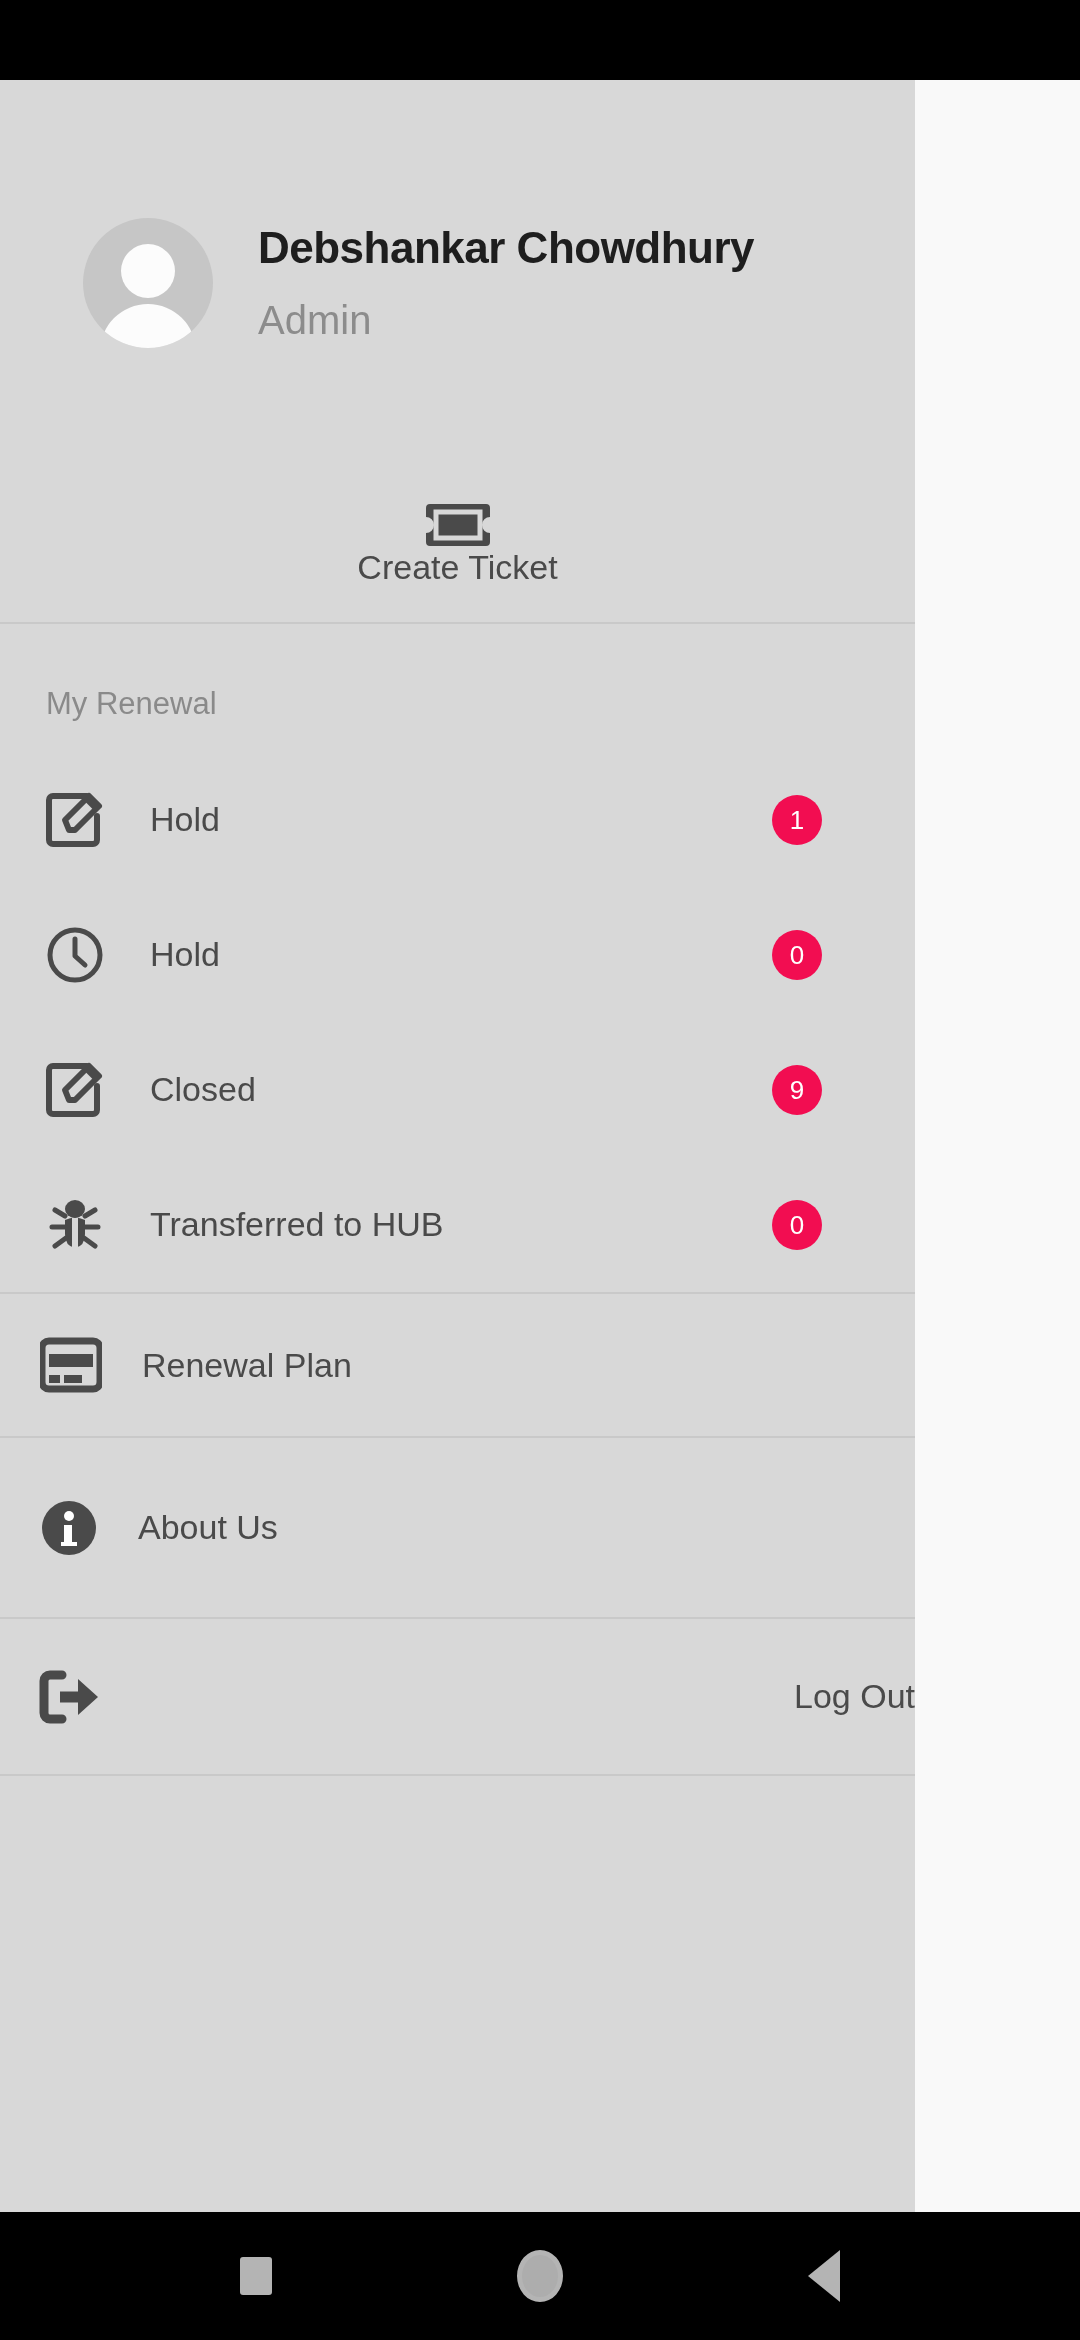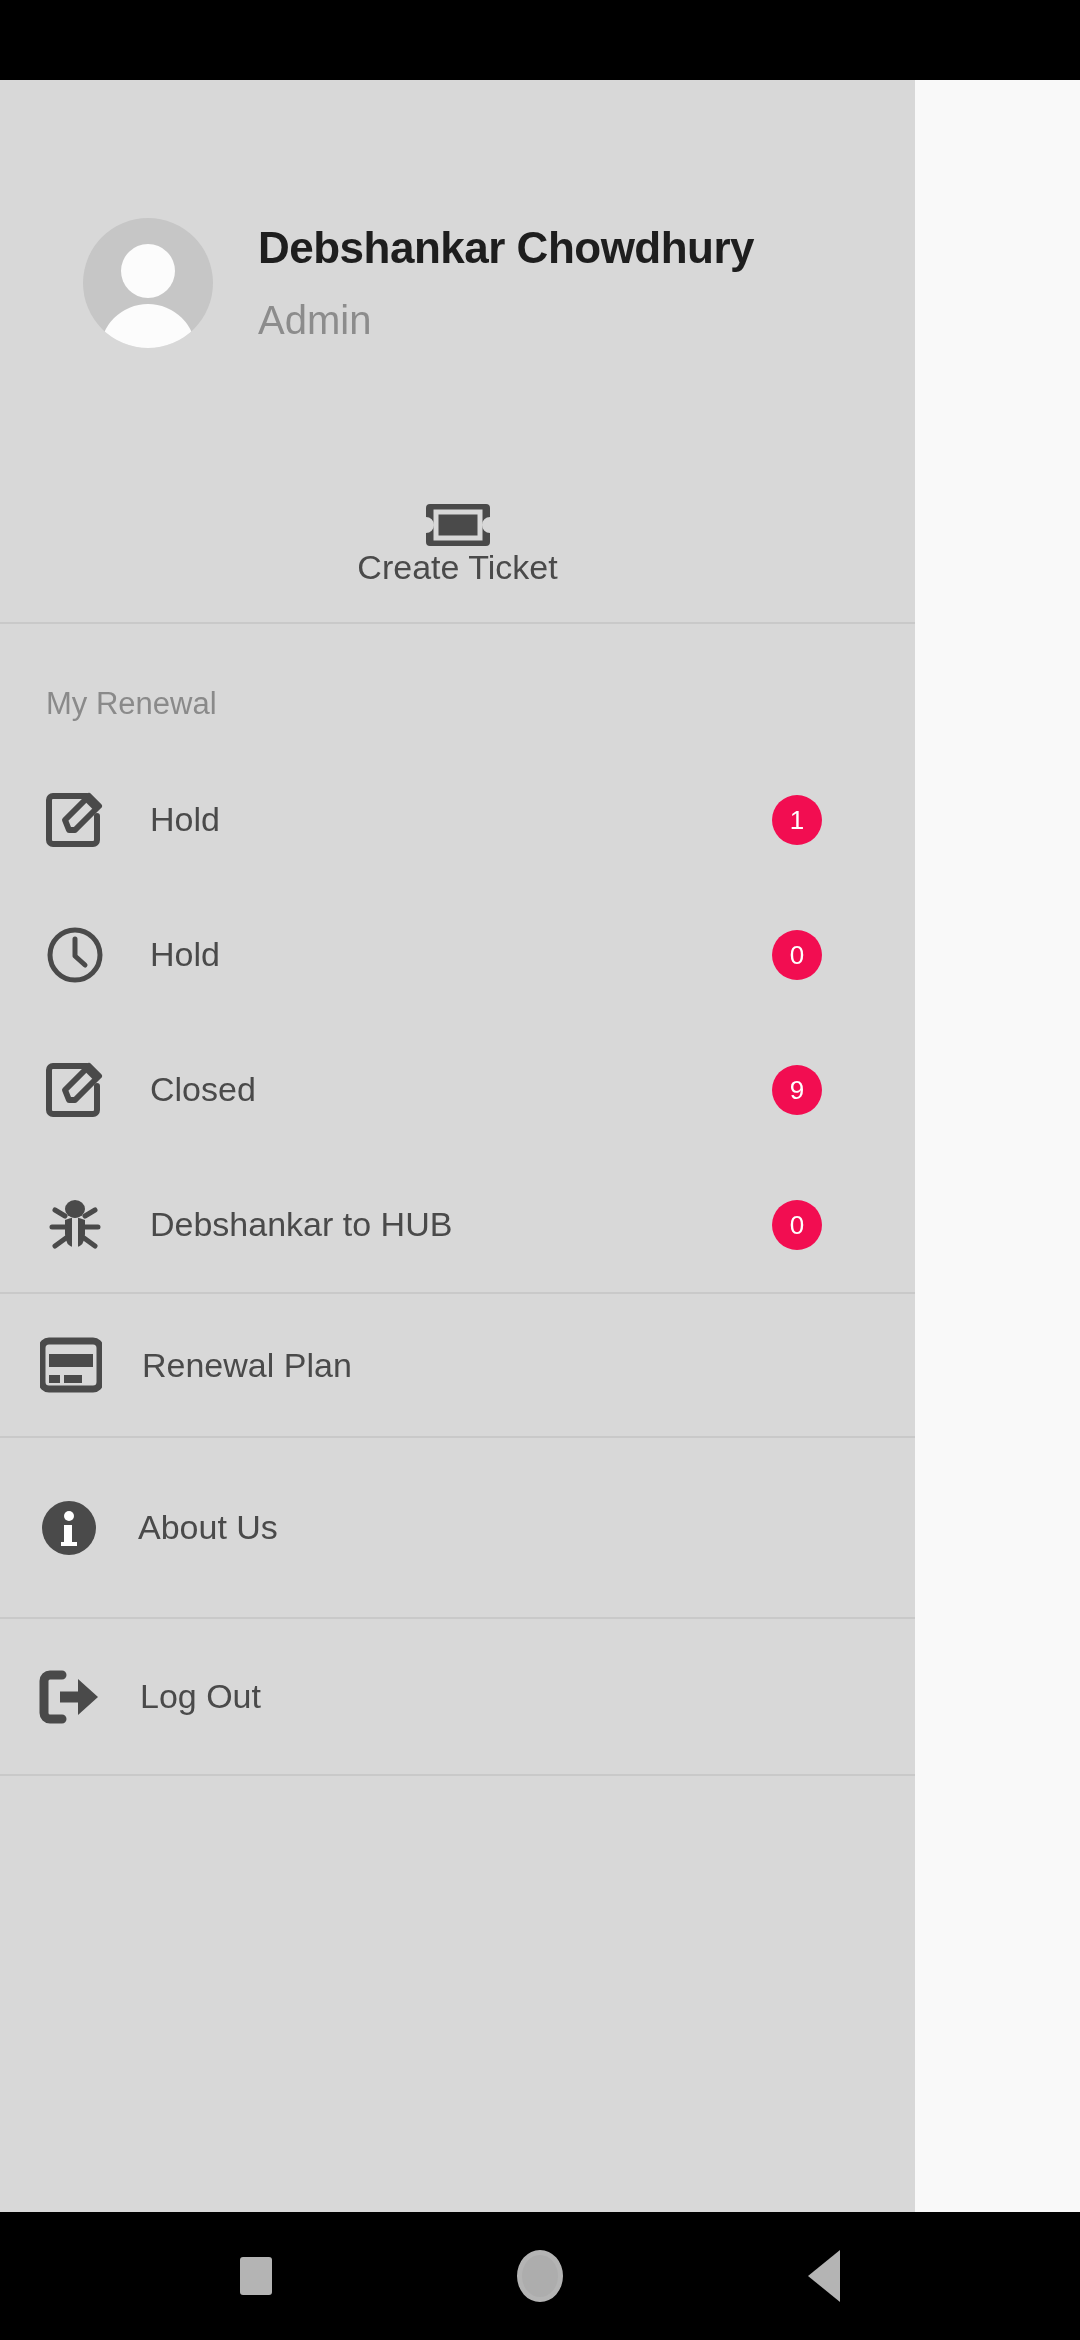--- a/index.html
+++ b/index.html
@@ -153,21 +153,21 @@
 
   .ticket-row { height:135px; }
   .ticket-row .row-icon { width:150px; }
 
   .row-renewal { height:142px; }
   .row-renewal .row-icon { width:142px; }
 
   .row-about { height:179px;border-radius:7px; }
   .row-about .row-icon { width:138px; }
 
-  .row-logout { height:155px; }
+  .row-logout { height:155px;justify-content:space-between; }
   .row-logout .row-icon { width:140px; }
 
   .spacer-bottom { height:460px; }
 
   svg { display:block; }
 
   
   .navbar {
     position:absolute;
     bottom:0; left:0;
@@ -279,21 +279,21 @@
     <div class="row ticket-row">
       <span class="row-icon">
         <svg width="58" height="58" viewBox="0 0 58 58">
           <ellipse cx="29" cy="13" rx="10" ry="9" fill="#4A4A4A"></ellipse>
           <path d="M19 24 q10-5 20 0 v14 q0 12-10 14 q-10-2-10-14 z" fill="#4A4A4A"></path>
           <rect x="26" y="22" width="6" height="32" fill="#D8D8D8"></rect>
           <path d="M19 20 L9 14 M19 31 L6 31 M20 42 L9 50" stroke="#4A4A4A" stroke-width="5" stroke-linecap="round"></path>
           <path d="M39 20 L49 14 M39 31 L52 31 M38 42 L49 50" stroke="#4A4A4A" stroke-width="5" stroke-linecap="round"></path>
         </svg>
       </span>
-      <span class="row-label">Debshankar to HUB</span>
+      <span class="row-label">Transferred to HUB</span>
       <span class="badge">0</span>
     </div>
 
     <div class="divider"></div>
 
     <div class="row row-renewal">
       <span class="row-icon">
         <svg width="62" height="56" viewBox="0 0 62 56">
           <rect x="2" y="4" width="58" height="48" rx="7" fill="none" stroke="#4A4A4A" stroke-width="7"></rect>
           <rect x="9" y="17" width="44" height="13" fill="#4A4A4A"></rect>

